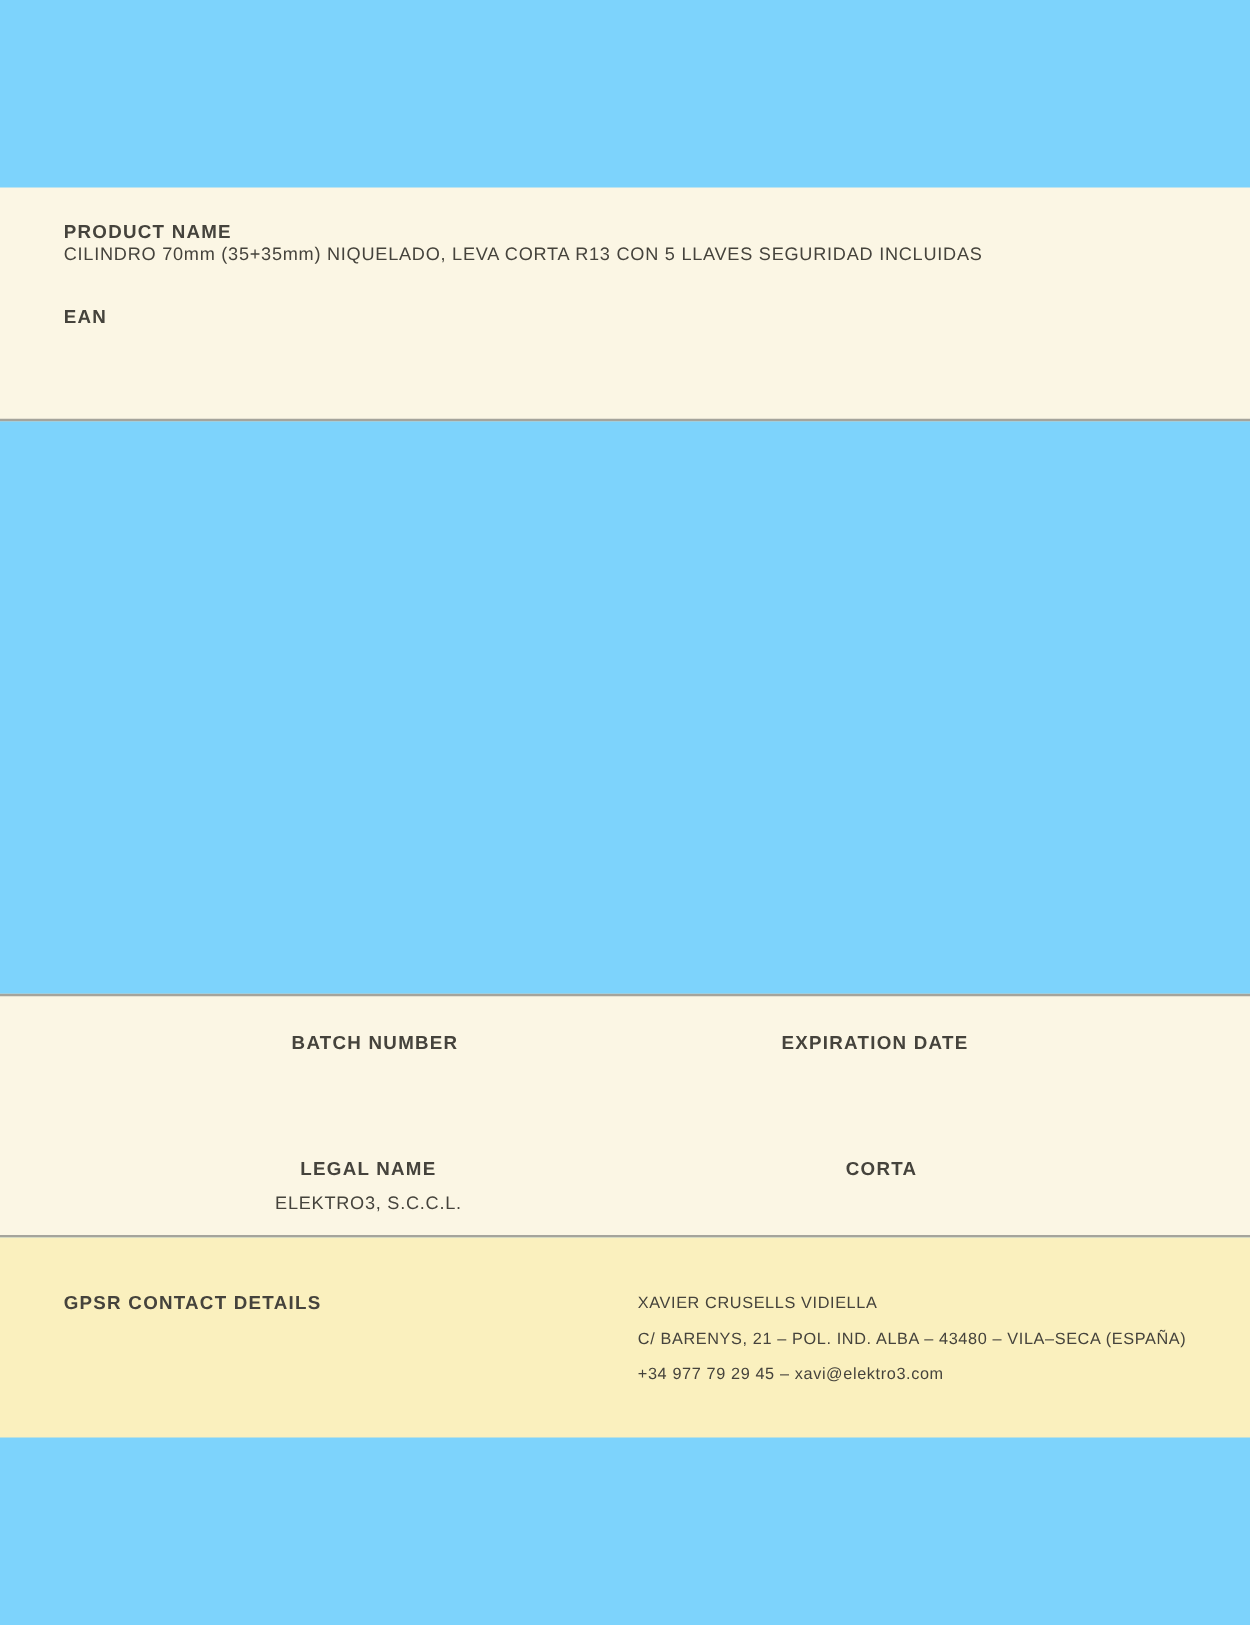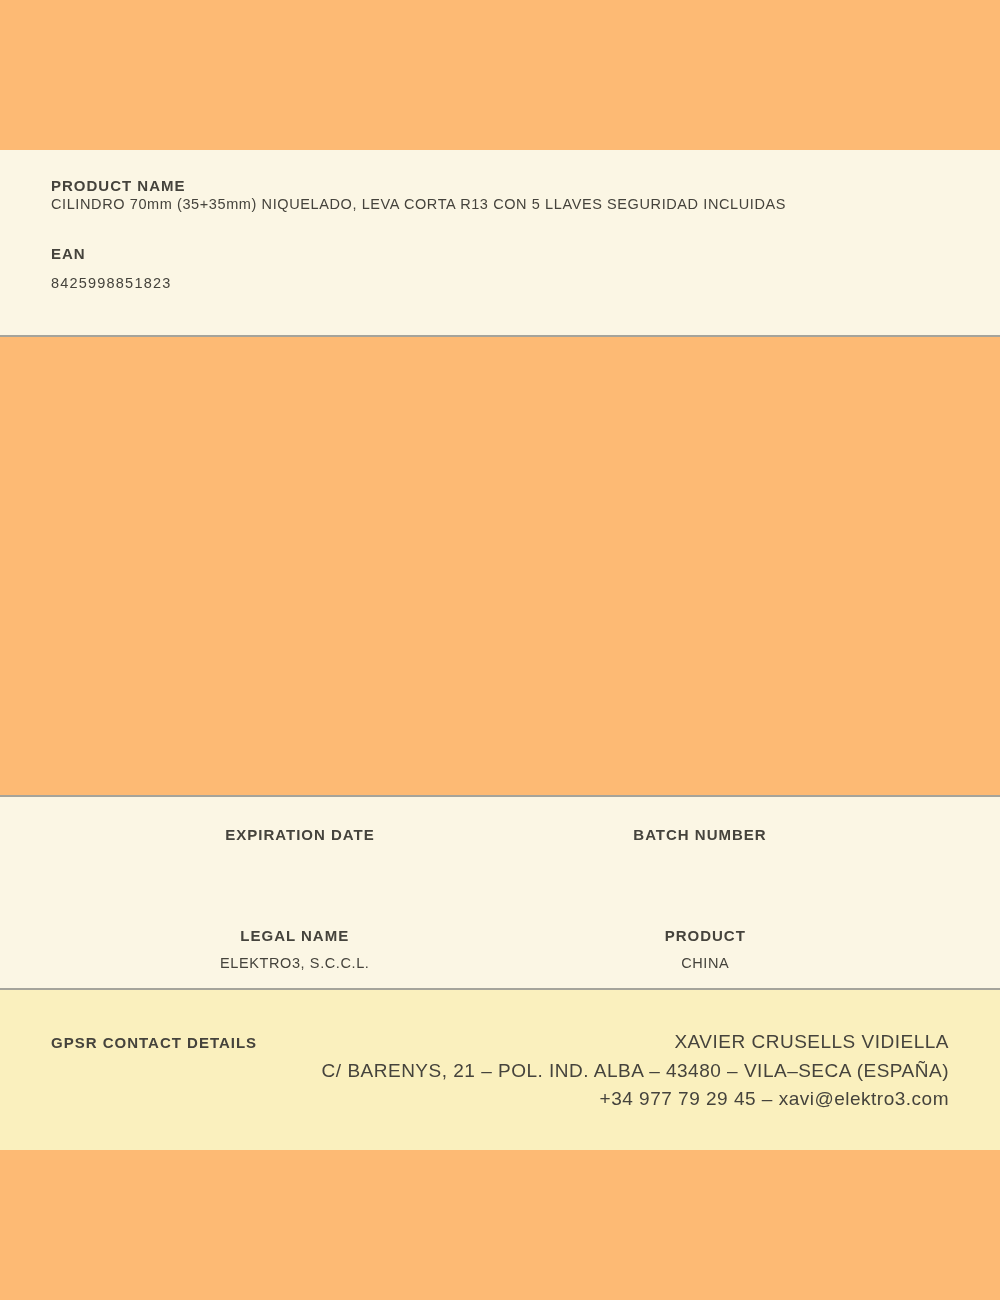--- a/index.html
+++ b/index.html
@@ -5,21 +5,21 @@
   * { margin: 0; padding: 0; box-sizing: border-box; }
   html, body { background: #ffffff; }
   body {
     font-family: "Liberation Sans", sans-serif;
     color: #45433c;
   }
   .page {
     position: relative;
     width: 1000px;
     height: 1300px;
-    background: #fdba74;
+    background: #7dd3fc;
     overflow: hidden;
   }
   section { position: absolute; left: 0; right: 0; }
 
   
   .sec-product {
     top: 150px;
     height: 187px;
     background: #fbf6e4;
     border-bottom: 2px solid #a5a49b;
@@ -66,57 +66,54 @@
     gap: 24px;
   }
   .gpsr-label {
     margin-top: 6px;
     font-size: 15px;
     font-weight: bold;
     letter-spacing: 1px;
     white-space: nowrap;
   }
   .contact-block {
-    text-align: right;
-    font-size: 19px;
+    font-size: 13px;
     letter-spacing: 0.5px;
     line-height: 28.5px;
   }
 </style>
 </head>
 <body>
 
 <div class="page">
 
   <section class="sec-product">
     <div class="field-label">PRODUCT NAME</div>
     <div class="field-value product-value">CILINDRO 70mm (35+35mm) NIQUELADO, LEVA CORTA R13 CON 5 LLAVES SEGURIDAD INCLUIDAS</div>
     <div class="field-label ean-label">EAN</div>
-    <div class="field-value ean-value">8425998851823</div>
   </section>
 
   <section class="sec-batch">
     <div class="grid-row first">
       <div class="grid-cell">
-        <div class="field-label">EXPIRATION DATE</div>
+        <div class="field-label">BATCH NUMBER</div>
         <div class="field-value"></div>
       </div>
       <div class="grid-cell">
-        <div class="field-label">BATCH NUMBER</div>
+        <div class="field-label">EXPIRATION DATE</div>
         <div class="field-value"></div>
       </div>
     </div>
     <div class="grid-row second">
       <div class="grid-cell">
         <div class="field-label">LEGAL NAME</div>
         <div class="field-value">ELEKTRO3, S.C.C.L.</div>
       </div>
       <div class="grid-cell">
-        <div class="field-label">PRODUCT</div>
-        <div class="field-value">CHINA</div>
+        <div class="field-label">CORTA</div>
       </div>
     </div>
   </section>
 
   <section class="sec-contact">
     <div class="gpsr-label">GPSR CONTACT DETAILS</div>
     <div class="contact-block">
       <div>XAVIER CRUSELLS VIDIELLA</div>
       <div>C/ BARENYS, 21 – POL. IND. ALBA – 43480 – VILA–SECA (ESPAÑA)</div>
       <div>+34 977 79 29 45 – xavi@elektro3.com</div>

